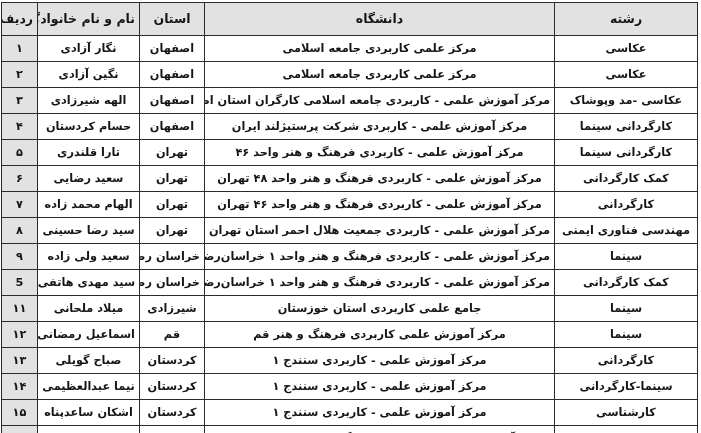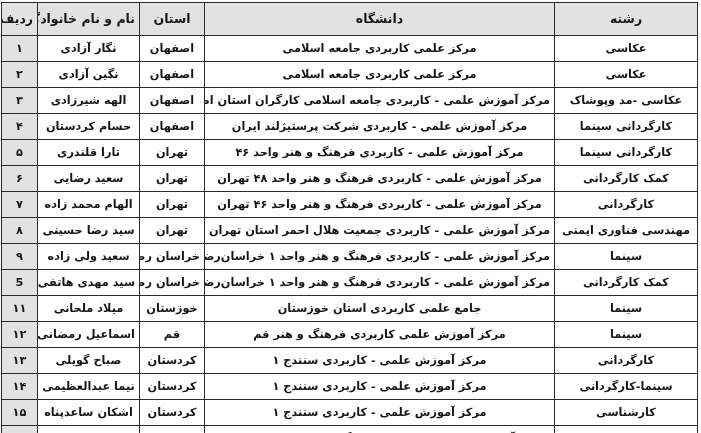--- a/index.html
+++ b/index.html
@@ -165,21 +165,21 @@
         <tr>
           <td class="cell-reshteh">کمک کارگردانی</td>
           <td class="cell-daneshgah">مرکز آموزش علمی - کاربردی فرهنگ و هنر واحد ۱ خراسان‌رضوی</td>
           <td class="cell-ostan">خراسان رضوی</td>
           <td class="cell-name">سید مهدی هاتفی</td>
           <td class="cell-radif">5</td>
         </tr>
         <tr>
           <td class="cell-reshteh">سینما</td>
           <td class="cell-daneshgah">جامع علمی کاربردی استان خوزستان</td>
-          <td class="cell-ostan">خوزستان</td>
+          <td class="cell-ostan">شیرزادی</td>
           <td class="cell-name">میلاد ملحانی</td>
           <td class="cell-radif">۱۱</td>
         </tr>
         <tr>
           <td class="cell-reshteh">سینما</td>
           <td class="cell-daneshgah">مرکز آموزش علمی کاربردی فرهنگ و هنر قم</td>
           <td class="cell-ostan">قم</td>
           <td class="cell-name">اسماعیل رمضانی</td>
           <td class="cell-radif">۱۲</td>
         </tr>

